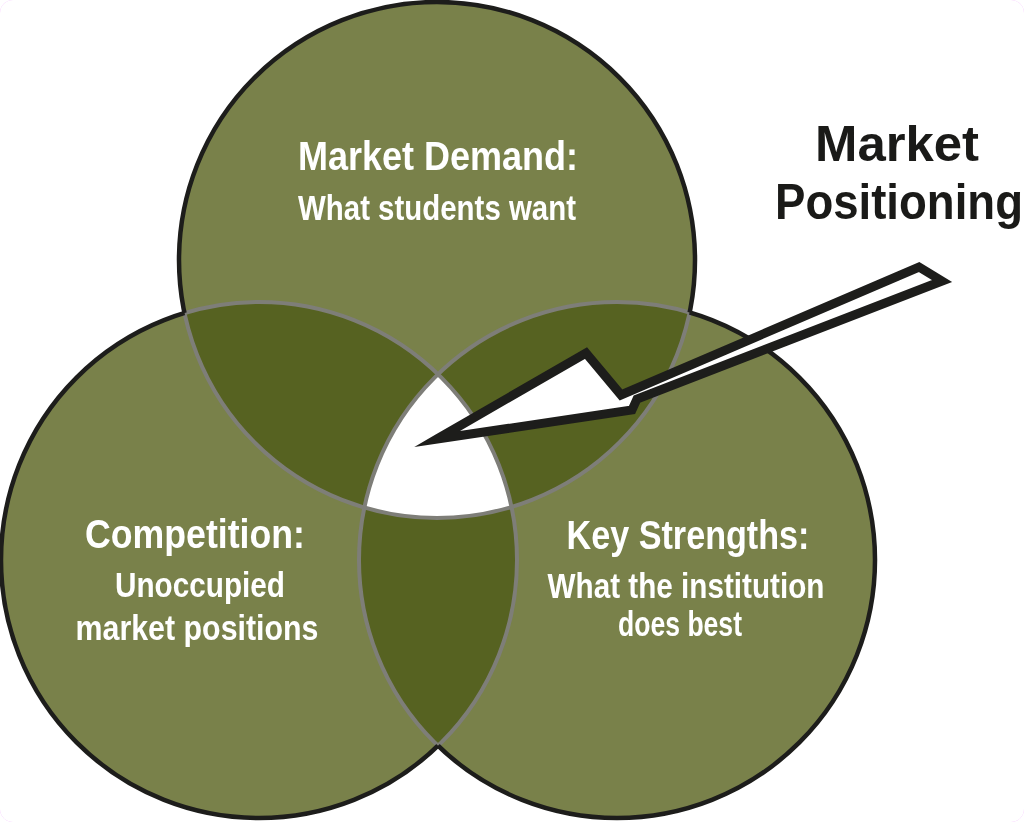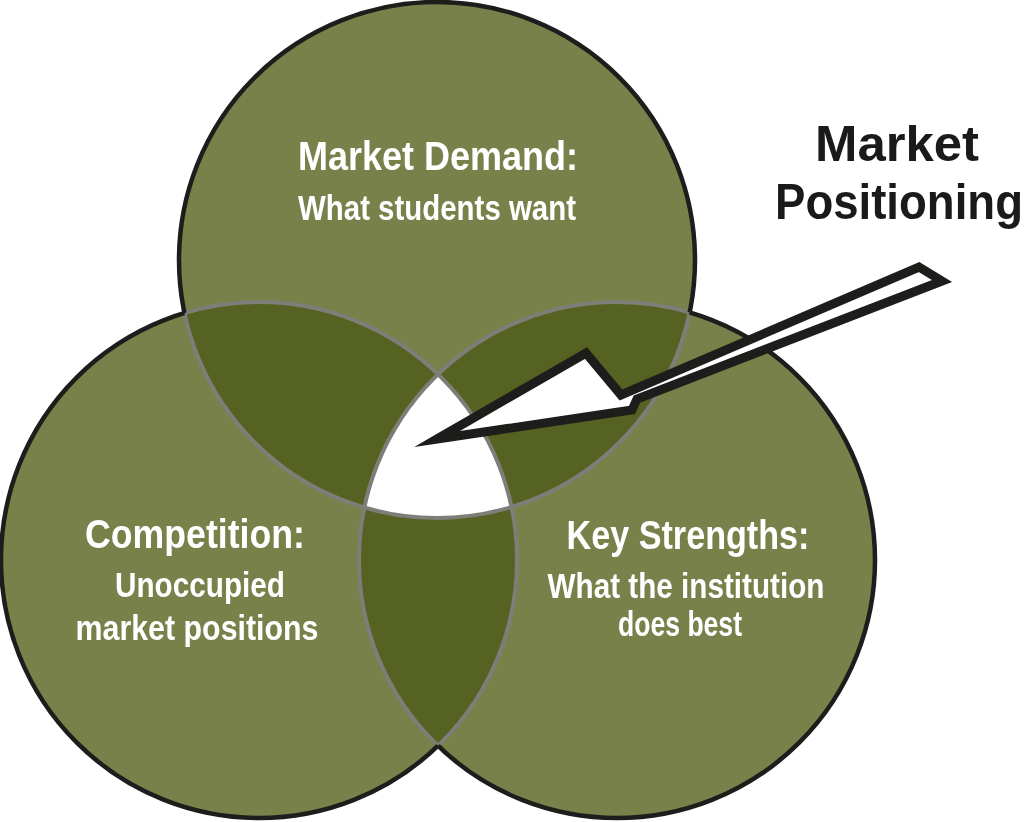--- a/index.html
+++ b/index.html
@@ -3,20 +3,21 @@
 <meta charset="utf-8">
 <style>
   html, body { margin: 0; padding: 0; background: #ffffff; }
   .stage {
     position: relative;
     width: 1024px;
     height: 822px;
     background: #f0abfc;
     font-family: "Liberation Sans", sans-serif;
     overflow: hidden;
+    border-radius: 13px;
   }
   svg { display: block; }
   .circle-heading {
     font-family: "Liberation Sans", sans-serif;
     font-weight: bold;
     font-size: 41px;
   }
   .circle-sub {
     font-family: "Liberation Sans", sans-serif;
     font-weight: bold;

